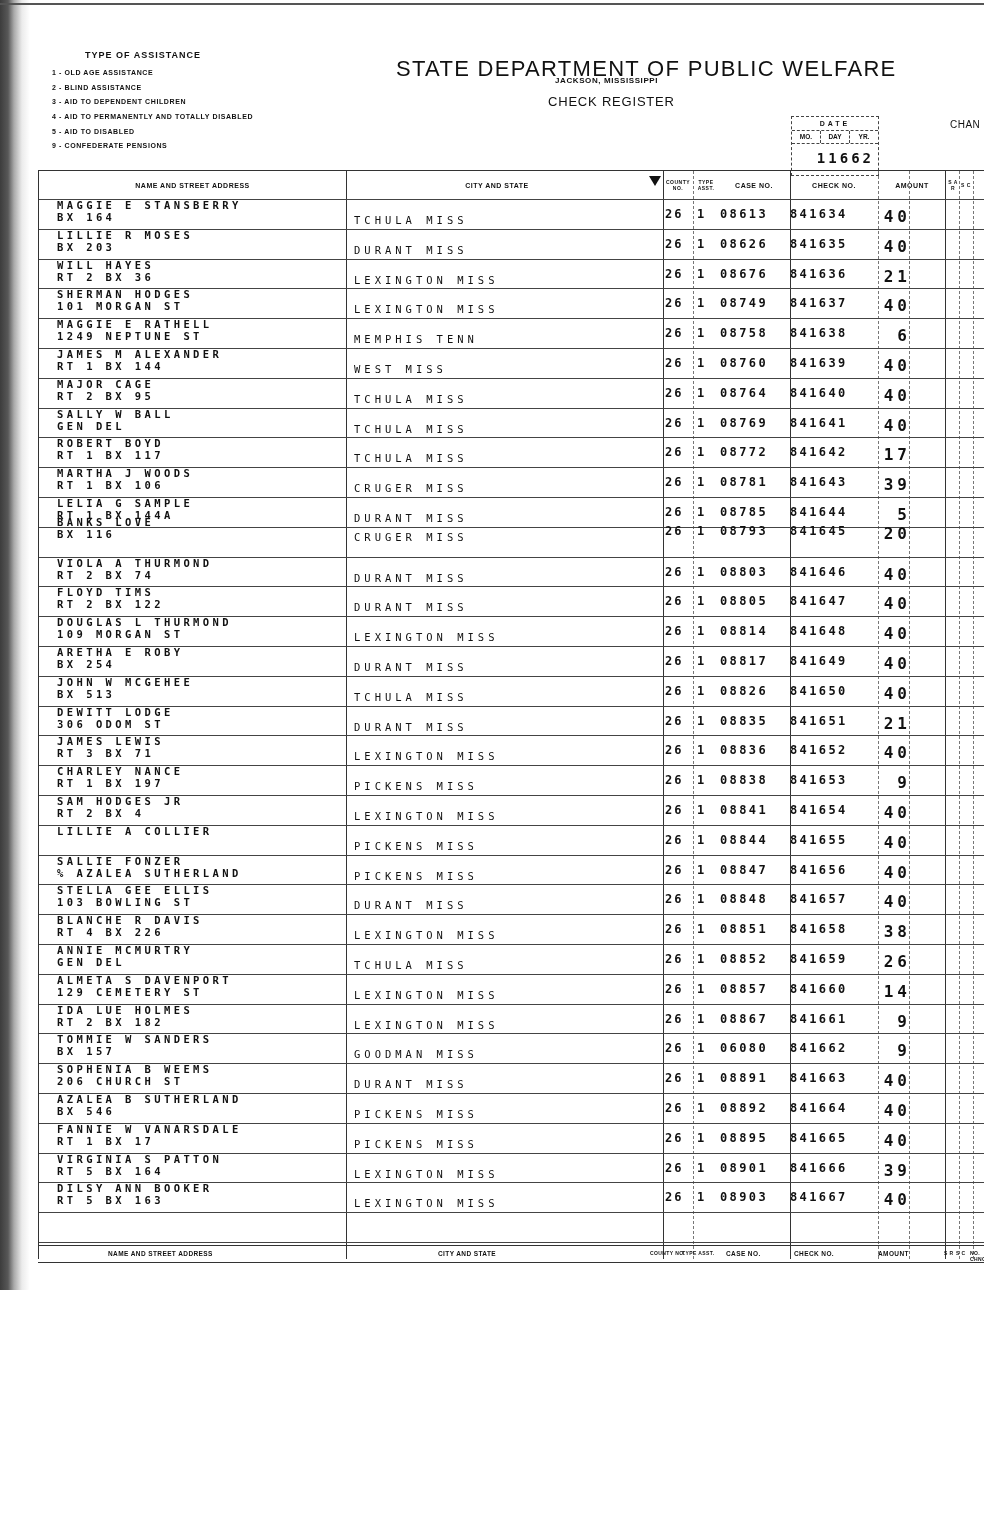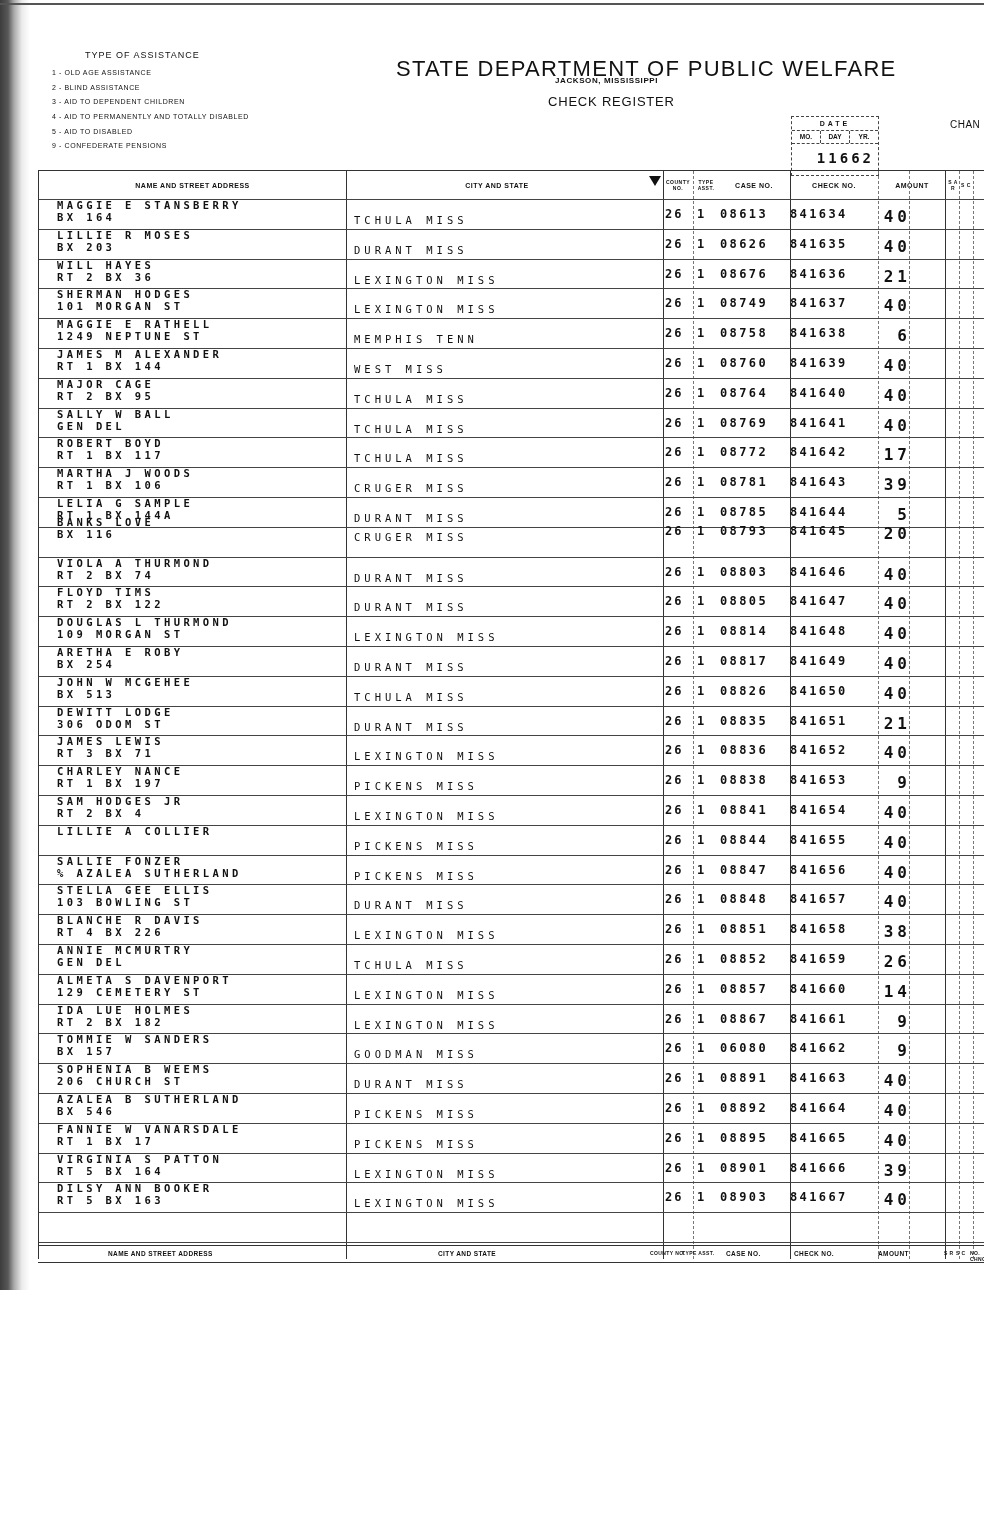--- a/index.html
+++ b/index.html
@@ -1,20 +1,20 @@
 <!DOCTYPE html>
 <html><head>
 <meta charset="utf-8">
 <style>
   html, body { margin:0; padding:0; background:#ffffff; }
   body { width:984px; height:1530px; position:relative; overflow:hidden; font-family:"Liberation Sans", sans-serif; color:#111; }
   .scan-edge { position:absolute; left:0; top:0; width:30px; height:1290px;
     background:linear-gradient(90deg,#1a1a1a 0,#3a3a3a 8px,#9a9a9a 14px,#e8e8e8 22px,#fff 30px); opacity:.85; }
   .top-rule { position:absolute; left:0; top:3px; width:984px; height:2px; background:#555; }
-  .legend { position:absolute; left:52px; top:50px; font-size:7px; font-weight:normal; letter-spacing:.6px; }
+  .legend { position:absolute; left:52px; top:50px; font-size:7px; font-weight:bold; letter-spacing:.6px; }
   .legend .ttl { font-size:9px; margin-left:33px; margin-bottom:6px; letter-spacing:1px; }
   .legend .it { height:14.7px; line-height:14.7px; }
   .hdr-title { position:absolute; left:396px; top:56px; font-size:22px; letter-spacing:1.3px; font-weight:500; }
   .hdr-sub { position:absolute; left:555px; top:76px; font-size:8px; letter-spacing:.6px; font-weight:bold; }
   .hdr-reg { position:absolute; left:548px; top:94px; font-size:13px; letter-spacing:.8px; font-weight:500; }
   .chan { position:absolute; left:950px; top:119px; font-size:10px; letter-spacing:.5px; font-weight:500; }
   .datebox { position:absolute; left:791px; top:116px; width:86px; height:58px; border:1px dashed #444; font-size:6.5px; font-weight:bold; }
   .datebox .dlab { text-align:center; letter-spacing:3px; height:13px; line-height:13px; border-bottom:1px dashed #444; font-size:7px; }
   .datebox .dcols { display:flex; height:12px; line-height:12px; border-bottom:1px dashed #444; }
   .datebox .dcols span { flex:1; text-align:center; border-right:1px dashed #444; }

